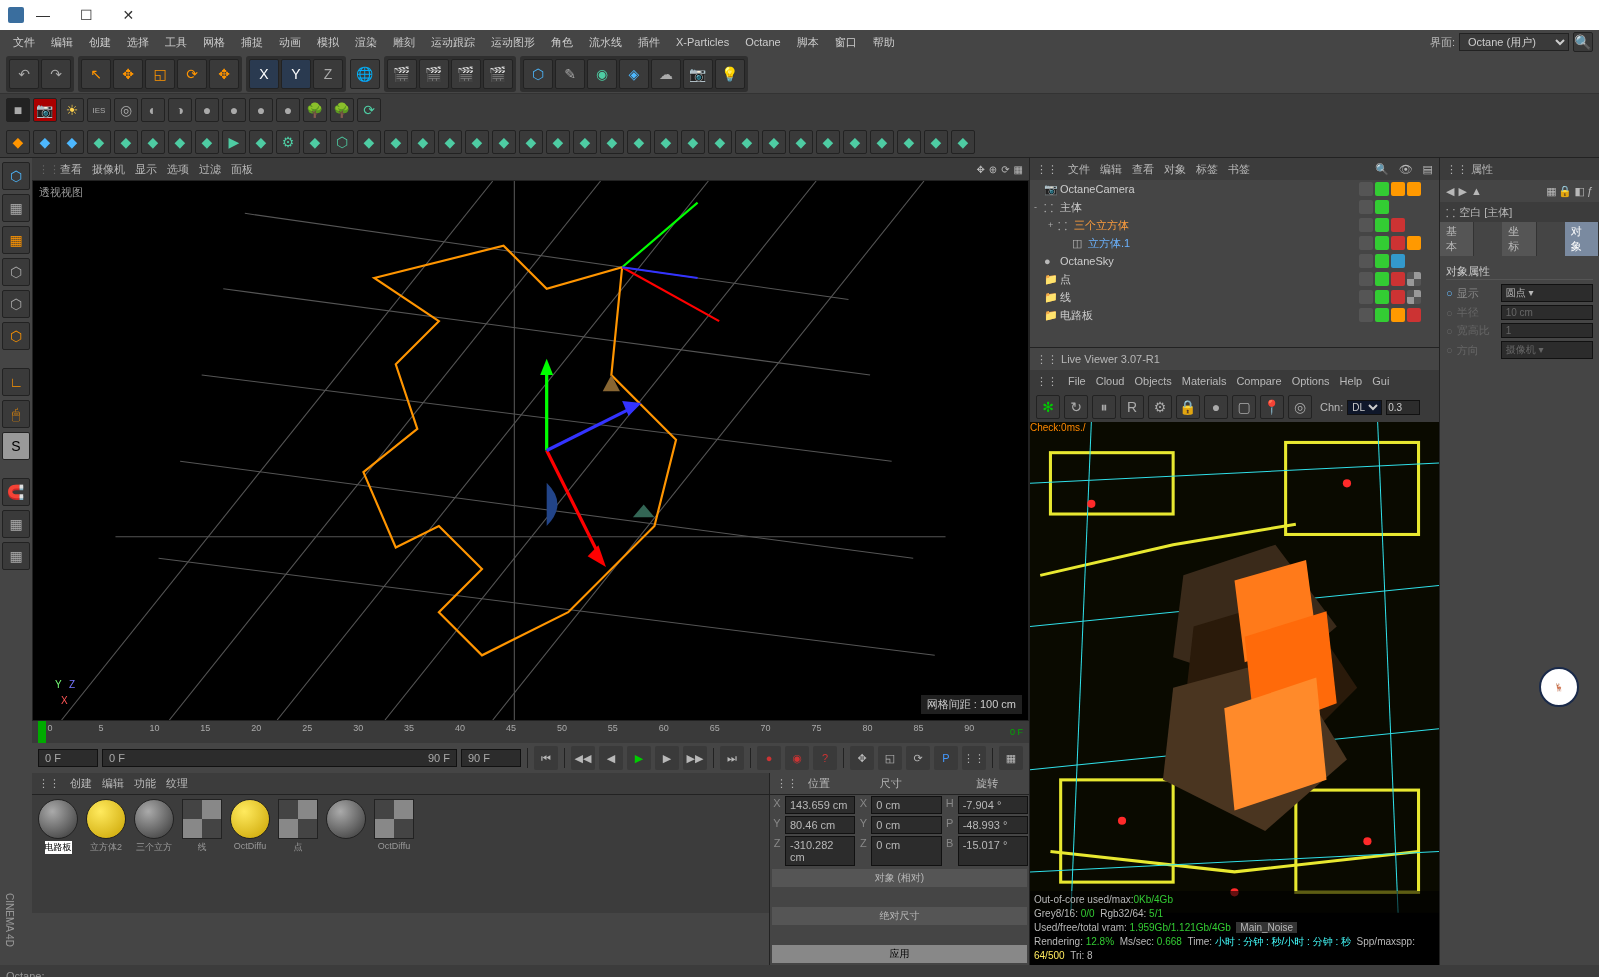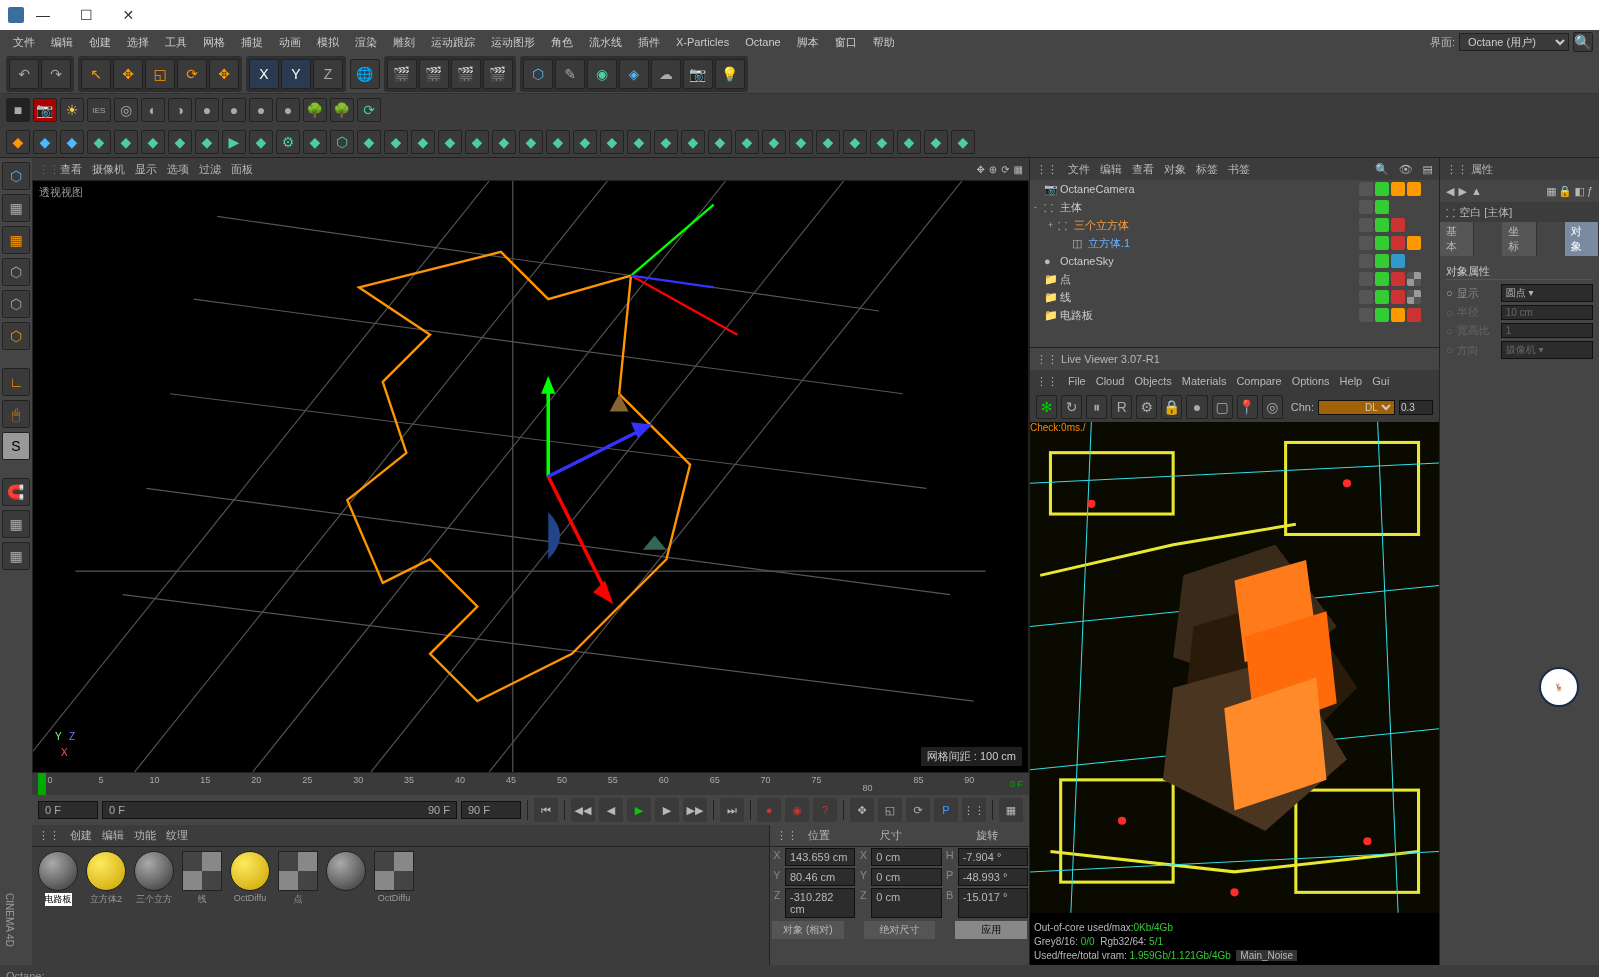--- a/index.html
+++ b/index.html
@@ -75,21 +75,21 @@
 .fg-red { background:#c33; }
 .fg-orange { background:#f90; }
 .fg-check { background:repeating-conic-gradient(#999 0 25%, #555 0 50%); }
 .fg-blue { background:#39c; }
 .liveviewer { flex:1; display:flex; flex-direction:column; background:#3a3a3a; overflow:hidden; }
 .lv-title { height:22px; background:#454545; display:flex; align-items:center; padding:0 6px; font-size:11px; }
 .lv-menu { height:22px; display:flex; align-items:center; padding:0 6px; gap:10px; font-size:11px; }
 .lv-tools { height:30px; display:flex; align-items:center; padding:0 6px; gap:4px; background:#3a3a3a; }
 .lv-tools .tbtn { width:24px; height:24px; }
 .lv-tools .chn-lbl { font-size:11px; margin-left:4px; }
-.lv-tools select { background:#a16207; color:#ccc; border:1px solid #111; font-size:10px;padding-left:42px; }
+.lv-tools select { background:#0f172a; color:#ccc; border:1px solid #111; font-size:10px; }
 .lv-tools input { background:#2c2c2c; color:#ccc; border:1px solid #111; font-size:10px; width:34px; padding:1px; }
 .lv-canvas { flex:1; background:#000; position:relative; overflow:hidden; }
 .lv-render { position:absolute; inset:0; }
 .lv-check { position:absolute; top:0; left:0; font-size:10px; }
 .lv-check .o { color:#ff8800; }
 .lv-stats { position:absolute; bottom:0; left:0; font-size:10px; background:rgba(0,0,0,0.6); padding:2px 4px; line-height:14px; }
 .lv-stats .g { color:#3c3; }
 .lv-stats .y { color:#ffea5e; }
 .lv-stats .c { color:#4ff; }
 .rt-attrs { width:160px; background:#454545; border-left:1px solid #222; display:flex; flex-direction:column; }
@@ -103,21 +103,21 @@
 .attr-section { padding:4px 6px; font-size:11px; }
 .attr-section .hdr { color:#ccc; margin:4px 0; border-bottom:1px solid #555; }
 .attr-section .row { display:flex; align-items:center; gap:4px; margin:3px 0; }
 .attr-section .row .lbl { width:40px; color:#888; }
 .attr-section .row .val { flex:1; background:#2c2c2c; padding:1px 4px; font-size:10px; border:1px solid #111; }
 .attr-section .row .dim { color:#666; }
 .statusbar { height:22px; background:#3c3c3c; display:flex; align-items:center; padding:0 6px; font-size:11px; color:#999; }
 .coords-row { display:flex; font-size:11px; }
 .coords-row .k { width:14px; text-align:center; color:#888; padding:2px; }
 .coords-row .v { flex:1; padding:2px 4px; background:#2c2c2c; border:1px solid #111; margin:1px; }
-.coords-foot { display:flex; padding:2px; gap:20px; }
+.coords-foot { display:flex; padding:2px; gap:20px;flex-direction:column; }
 .coords-foot .btn { flex:1; background:#555; text-align:center; padding:2px; font-size:10px; cursor:pointer; }
 .watermark { position:absolute; right:20px; bottom:270px; width:40px; height:40px; border-radius:50%; background:#fff; display:flex; align-items:center; justify-content:center; color:#1a2a4a; font-size:8px; border:2px solid #1a2a4a; }
 .mat-right { width:260px; display:flex; flex-direction:column; border-left:1px solid #222; }
 svg { display:block; }
 </style>
 </head>
 <body>
 
 <div class="titlebar">
   <div class="appicon"></div>
@@ -339,21 +339,21 @@
           <span class="tick" style="left: 33%;">30</span>
           <span class="tick" style="left: 38.3333%;">35</span>
           <span class="tick" style="left: 43.6667%;">40</span>
           <span class="tick" style="left: 49%;">45</span>
           <span class="tick" style="left: 54.3333%;">50</span>
           <span class="tick" style="left: 59.6667%;">55</span>
           <span class="tick" style="left: 65%;">60</span>
           <span class="tick" style="left: 70.3333%;">65</span>
           <span class="tick" style="left: 75.6667%;">70</span>
           <span class="tick" style="left: 81%;">75</span>
-          <span class="tick" style="left: 86.3333%; margin-top: 8px;">80</span>
+          <span class="tick" style="left: 86.3333%;">80</span>
           <span class="tick" style="left: 91.6667%;">85</span>
           <span class="tick" style="left: 97%;">90</span>
         </div>
       <div class="end">0 F</div>
     </div>
 
     <div class="tl-controls">
       <div class="fld">0 F</div>
       <div class="fld" style="flex:1;width:auto;display:flex;justify-content:space-between">
           <span>0 F</span>
@@ -645,20 +645,21 @@
             <polygon points="200,155 270,135 280,210 210,235" fill="#ff7a1a"></polygon>
             <polygon points="210,210 290,185 300,275 220,305" fill="#ff6a0a"></polygon>
             <polygon points="190,280 280,250 290,350 200,380" fill="#ff8a2a"></polygon>
           </g>
         </svg>
         <div class="lv-check"><span class="o">Check:0ms./</span></div>
         <div class="lv-stats">
           <div><span>Out-of-core used/max:</span><span class="g">0Kb/4Gb</span></div>
           <div><span>Grey8/16: </span><span class="g">0/0</span>&nbsp;&nbsp;<span>Rgb32/64: </span><span class="g">5/1</span></div>
           <div><span>Used/free/total vram: </span><span class="g">1.959Gb/1.121Gb/4Gb</span>&nbsp;&nbsp;<span style="background:#333;padding:0 4px">Main_Noise</span></div>
+          <div><span>Rendering: </span><span class="g">12.8%</span>&nbsp;&nbsp;<span>Ms/sec: </span><span class="g">0.668</span>&nbsp;&nbsp;<span>Time: </span><span class="c">小时 : 分钟 : 秒/小时 : 分钟 : 秒</span>&nbsp;&nbsp;<span>Spp/maxspp: </span><span class="y">64/500</span>&nbsp;&nbsp;<span>Tri: 8</span></div>
         </div>
       </div>
     </div>
   </div>
 
   <div class="rt-attrs">
     <div class="attr-title"><span class="drag">⋮⋮</span>&nbsp;<span>属性</span></div>
     <div class="attr-nav">
       <span>◀</span>
       <span>▶</span>

